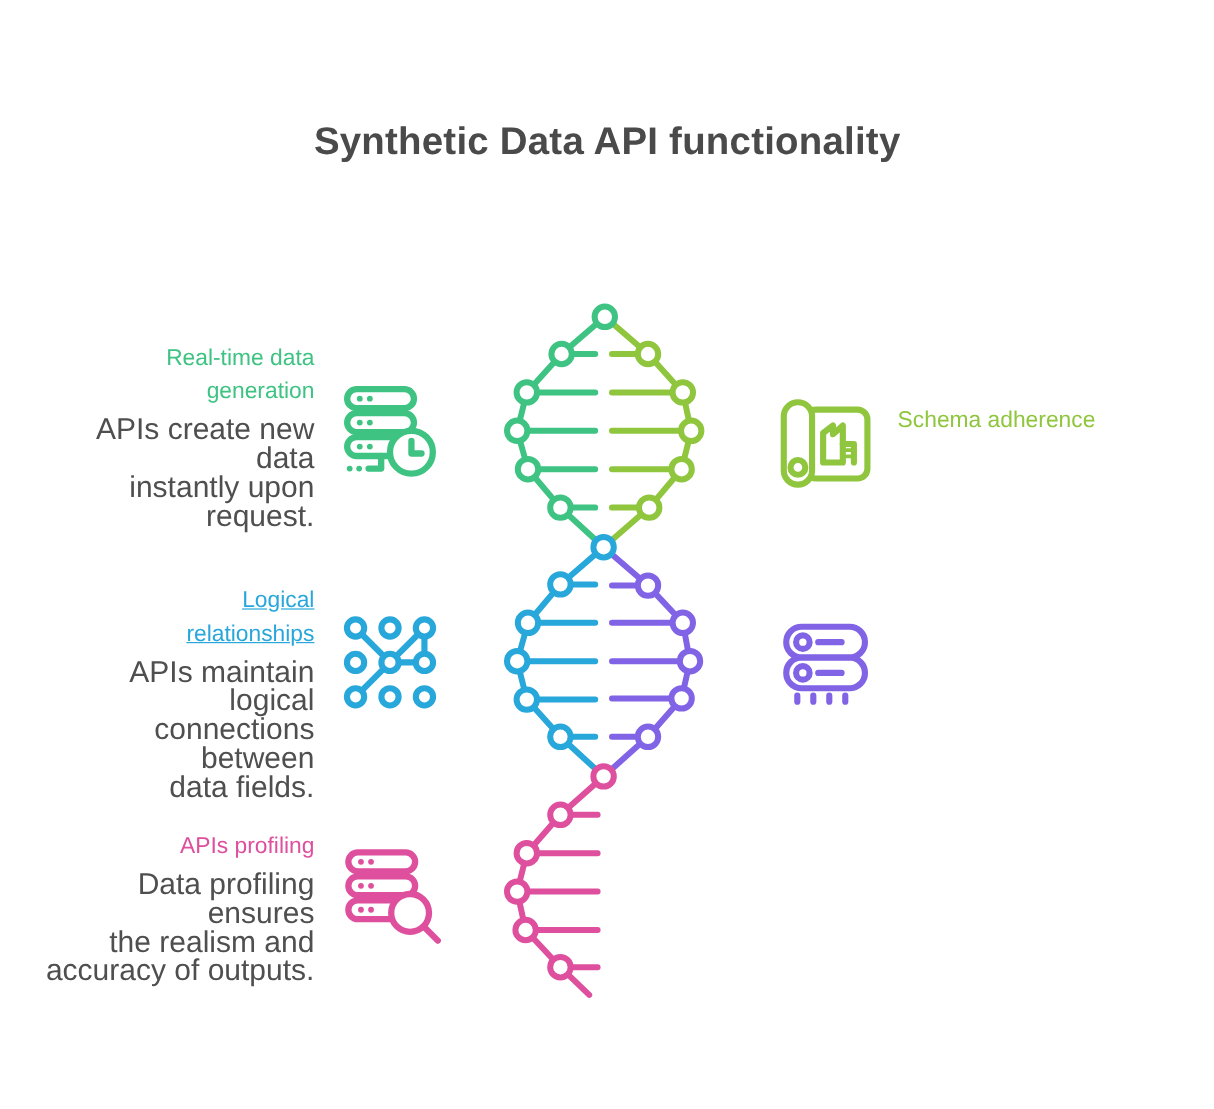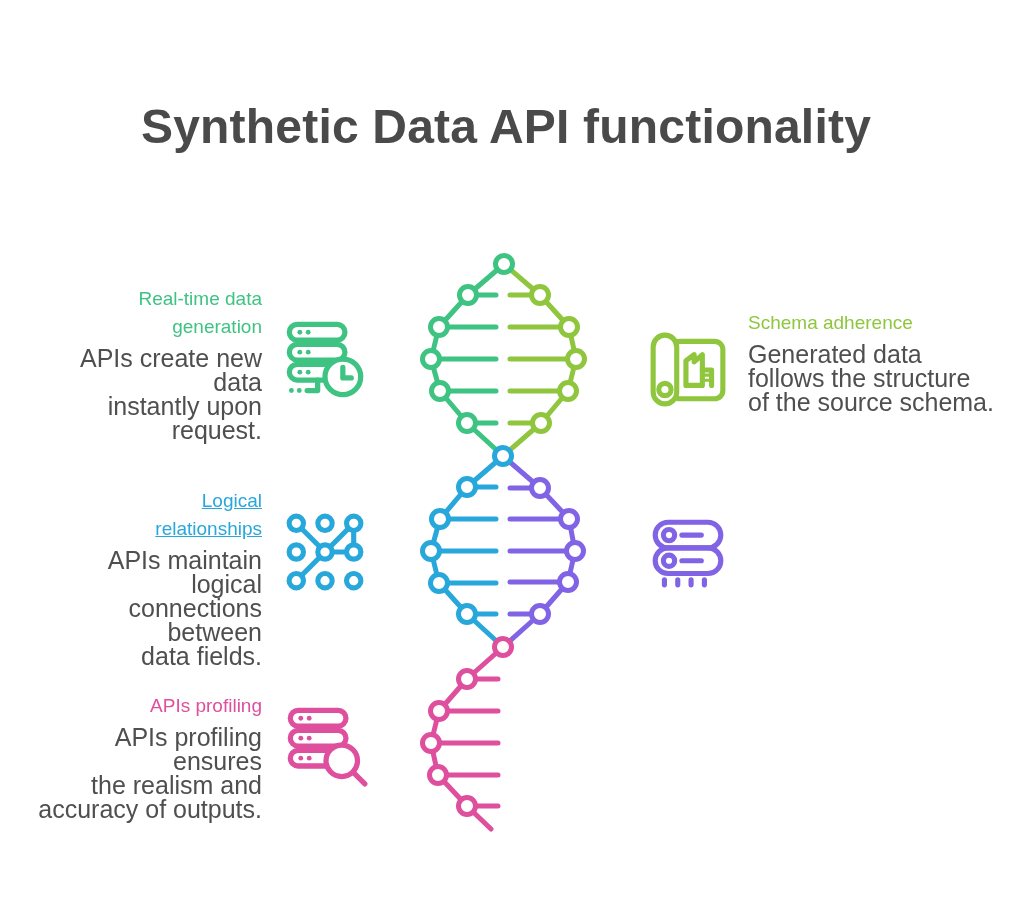--- a/index.html
+++ b/index.html
@@ -2,38 +2,38 @@
 <html style="--green: #3ec383; --lime: #8fc63e; --cyan: #28a7db; --purple: #8163e6; --pink: #de4f9d; --heading_dark: #4a4a4a; --body_text: #4f4f4f;"><head>
 <meta charset="utf-8">
 <style>
   html,body { margin:0; padding:0; background:#fff; }
   #stage {
     position:relative; width:1012px; height:924px; background:#ffffff;
     font-family:"Liberation Sans", sans-serif; overflow:hidden;
   }
   .title {
     position:absolute; top:99px; left:0; width:100%;
-    text-align:center; font-size:48px; font-weight:700;
+    text-align:center; font-size:32px; font-weight:700;
     color:var(--heading_dark); letter-spacing:0.2px;
   }
   .sec { position:absolute; }
   .sec.left  { left:30px;  width:232px; text-align:right; }
   .sec.right { left:748px; width:250px; text-align:left; }
   .heading {
     font-size:19px; line-height:28px; font-weight:500;
     white-space:pre-line; margin-bottom:5px;
   }
   .body {
     font-size:25px; line-height:24px; color:var(--body_text);
     white-space:pre-line;
   }
   .c-green  { color:var(--green); }
   .c-cyan   { color:var(--cyan);text-decoration:underline; }
   .c-pink   { color:var(--pink); }
-  .c-lime   { color:var(--lime); }
+  .c-lime   { color:var(--lime);margin-top:28px; }
   .c-purple { color:var(--purple); }
   .icon, .helix { position:absolute; }
   
   .sg { stroke:var(--green); }  .fg { fill:var(--green); }
   .sl { stroke:var(--lime); }
   .sc { stroke:var(--cyan); }
   .sp { stroke:var(--purple); }
   .sk { stroke:var(--pink); }   .fk { fill:var(--pink); }
 </style>
 </head>
@@ -54,30 +54,27 @@
   <div class="sec left" style="top:487px">
     <div class="heading c-cyan">Logical
 relationships</div>
     <div class="body">APIs maintain logical
 connections between
 data fields.</div>
   </div>
 
   <div class="sec left" style="top:692px">
     <div class="heading c-pink">APIs profiling</div>
-    <div class="body">APIs profiling ensures
+    <div class="body">Data profiling ensures
 the realism and
 accuracy of outputs.</div>
   </div>
 
   <div class="sec right" style="top:309px">
     <div class="heading c-lime">Schema adherence</div>
-    <div class="body">Generated data
-follows the structure
-of the source schema.</div>
   </div>
 
 
   <svg class="icon" style="left:283px;top:317px" width="84" height="84" viewBox="0 0 80 80">
     <g fill="none" class="sg" stroke-width="5" stroke-linecap="round" stroke-linejoin="round">
       <rect x="6" y="7" width="53" height="15" rx="7.5"></rect>
       <rect x="6" y="26" width="53" height="15" rx="7.5"></rect>
       <rect x="6" y="45" width="53" height="15" rx="7.5"></rect>
       <path d="M23,70 H33 V60"></path>
     </g>

